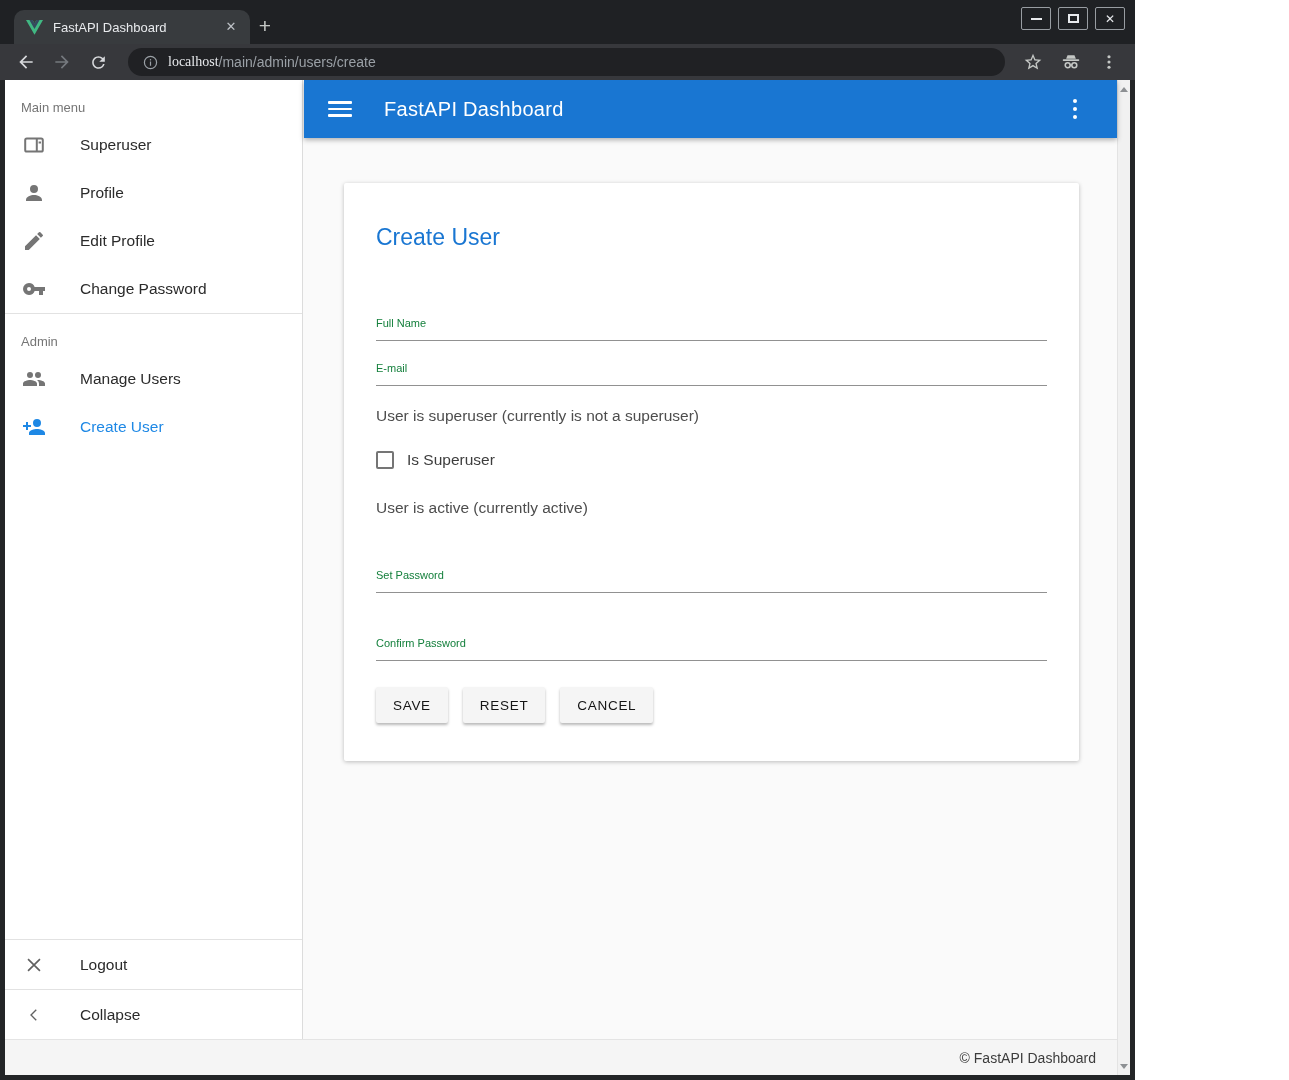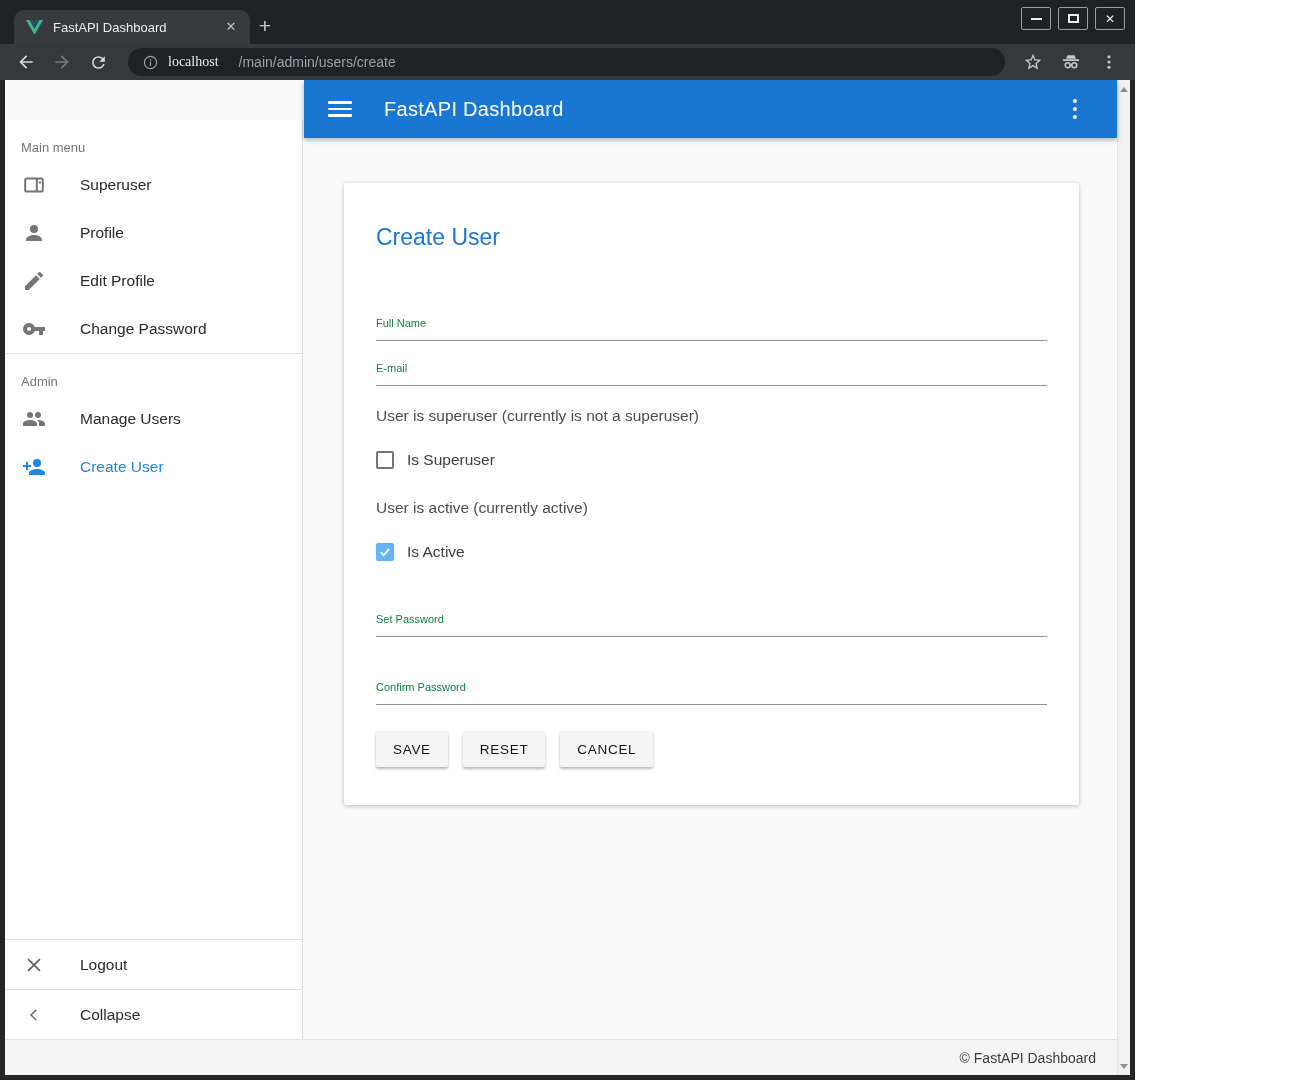--- a/index.html
+++ b/index.html
@@ -15,39 +15,39 @@
   .win-controls { position:absolute; right:10px; top:7px; display:flex; gap:7px; }
   .winbtn { width:30px; height:23px; border:1px solid #989da2; border-radius:2px; display:flex; align-items:center; justify-content:center; color:#e8eaed; font-size:12px; }
   .glyph-min { width:11px; height:2px; background:#e8eaed; display:block; }
   .glyph-max { width:11px; height:9px; border:2px solid #e8eaed; display:block; }
 
   
   .toolbar { height:36px; background:#37383c; display:flex; align-items:center; padding:0 12px 0 10px; gap:4px; }
   .navbtn { width:32px; height:30px; display:flex; align-items:center; justify-content:center; }
   .urlbar { flex:1; height:28px; background:#202124; border-radius:14px; margin:0 10px; display:flex; align-items:center; padding:0 14px; gap:9px; }
   .url-host { color:#e8eaed; font-size:14px;font-family:Liberation Serif, serif; }
-  .url-path { color:#9aa0a6; font-size:14px;margin-left:20px; }
+  .url-path { color:#9aa0a6; font-size:14px; }
   .tb-right { display:flex; align-items:center; gap:10px; }
   .tb-icon { width:28px; height:28px; display:flex; align-items:center; justify-content:center; }
 
   
   .page { flex:1; position:relative; background:#fafafa; border-left:5px solid #232527; border-right:5px solid #232527; border-bottom:5px solid #232527; overflow:hidden; }
 
   
   .scrollbar { position:absolute; top:0; right:0; bottom:0; width:13px; background:#f1f1f1; border-left:1px solid #e3e3e3; }
   .sb-arrow { position:absolute; left:0; width:12px; height:14px; display:flex; align-items:center; justify-content:center; }
   .sb-up { top:2px; } .sb-down { bottom:2px; }
   .tri-up { width:0; height:0; border-left:4px solid transparent; border-right:4px solid transparent; border-bottom:5px solid #8d9093; }
   .tri-down { width:0; height:0; border-left:4px solid transparent; border-right:4px solid transparent; border-top:5px solid #8d9093; }
 
   
   .page-footer { position:absolute; left:0; right:13px; bottom:0; height:36px; background:#f5f5f5; border-top:1px solid #e4e4e4; display:flex; align-items:center; justify-content:flex-end; padding-right:21px; font-size:14px; color:#3c3c3c; }
 
   
-  .sidebar { position:absolute; left:0; top:0; bottom:36px; width:298px; background:#ffffff; border-right:1px solid #dcdcdc; display:flex; flex-direction:column;margin-top:40px; }
+  .sidebar { position:absolute; left:0; top:0; bottom:36px; width:298px; background:#ffffff; border-right:1px solid #dcdcdc; display:flex; flex-direction:column; }
   .section { padding-top:12px; }
   .section-header { font-size:13px; color:#757575; padding:8px 0 6px 16px; }
   .nav-item { height:48px; display:flex; align-items:center; padding-left:17px; cursor:pointer; }
   .nav-item .icon { width:24px; height:24px; display:flex; align-items:center; justify-content:center; }
   .nav-item .label { margin-left:34px; font-size:15.5px; color:#2b2b2b; }
   .nav-item.active .label { color:var(--active_link,#1e88e5); }
   .divider { border-top:1px solid #e2e2e2; }
   .spacer { flex:1; }
   .nav-bottom .nav-item { height:49px; }
 
@@ -280,28 +280,20 @@
 
           <div class="hint" style="margin-top:21px;">User is superuser (currently is not a superuser)</div>
 
           <div class="cbrow" style="margin-top:26px;">
             <span class="cb unchecked"></span>
             <span class="cblabel">Is Superuser</span>
           </div>
 
           <div class="hint" style="margin-top:30px;">User is active (currently active)</div>
 
-          <div class="cbrow" style="margin-top:26px;">
-            <span class="cb checked">
-              <svg width="14" height="14" viewBox="0 0 18 18">
-                  <polyline points="3.5,9.5 7.3,13 14.5,5" fill="none" stroke="#ffffff" stroke-width="2.4"></polyline>
-                </svg>
-            </span>
-            <span class="cblabel">Is Active</span>
-          </div>
 
           <div class="tf" style="margin-top:49px;">
             <div class="ph">Set Password</div>
           </div>
 
           <div class="tf" style="margin-top:41px;">
             <div class="ph">Confirm Password</div>
           </div>
 
           <div class="btnrow" style="margin-top:26px;">

